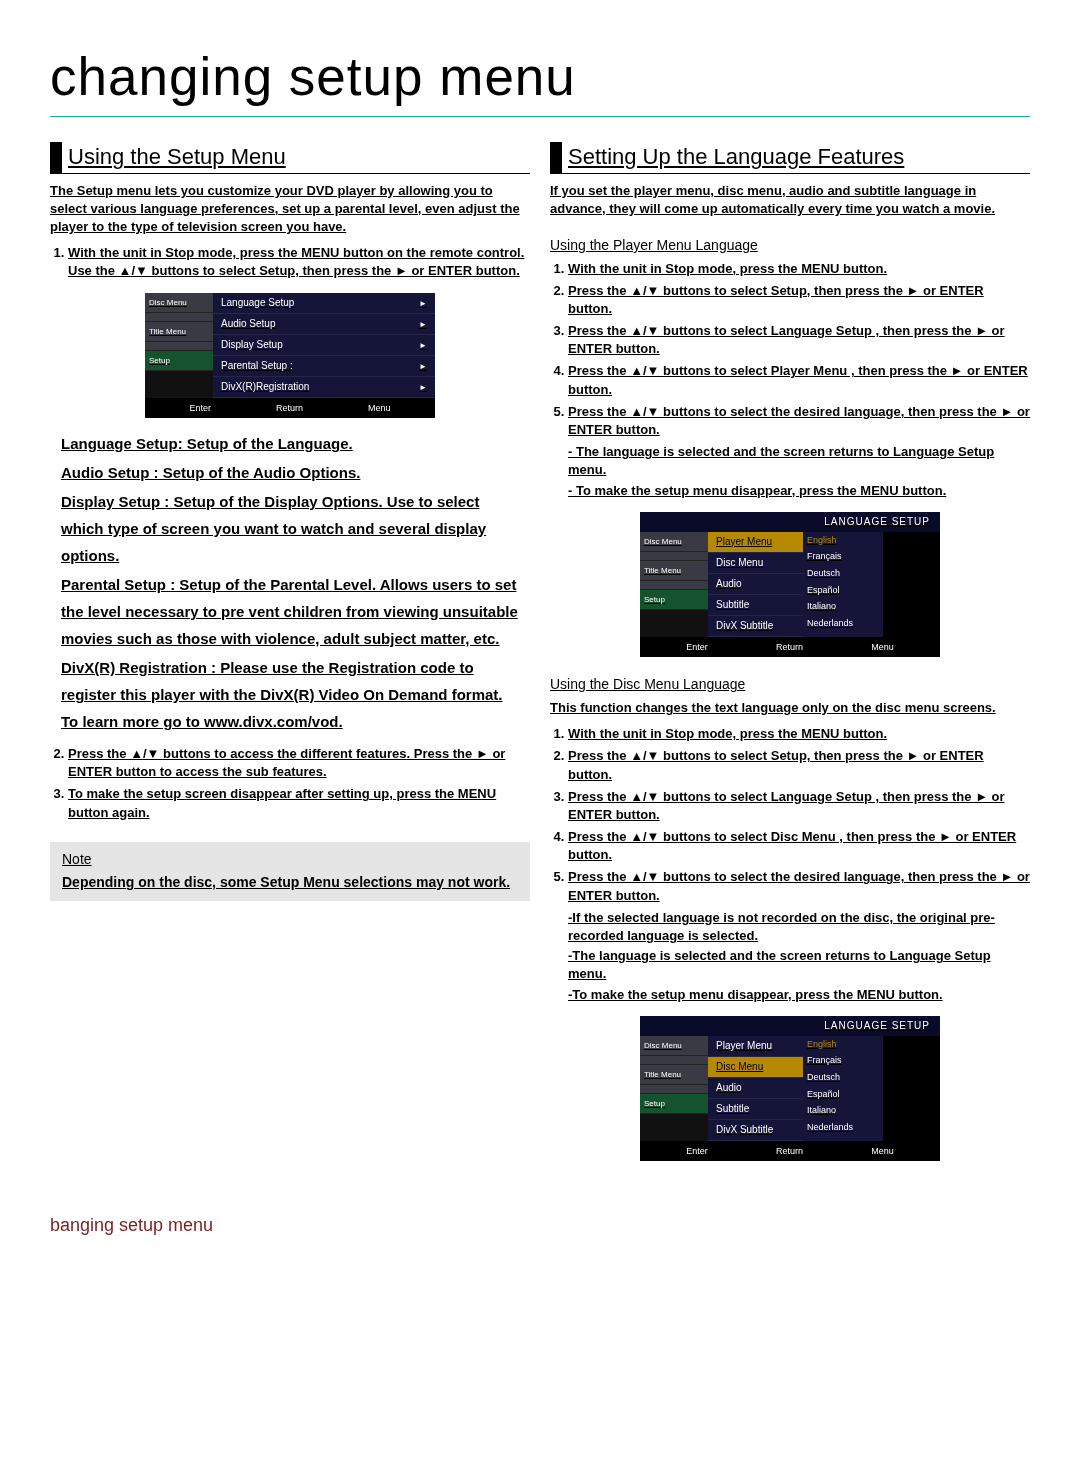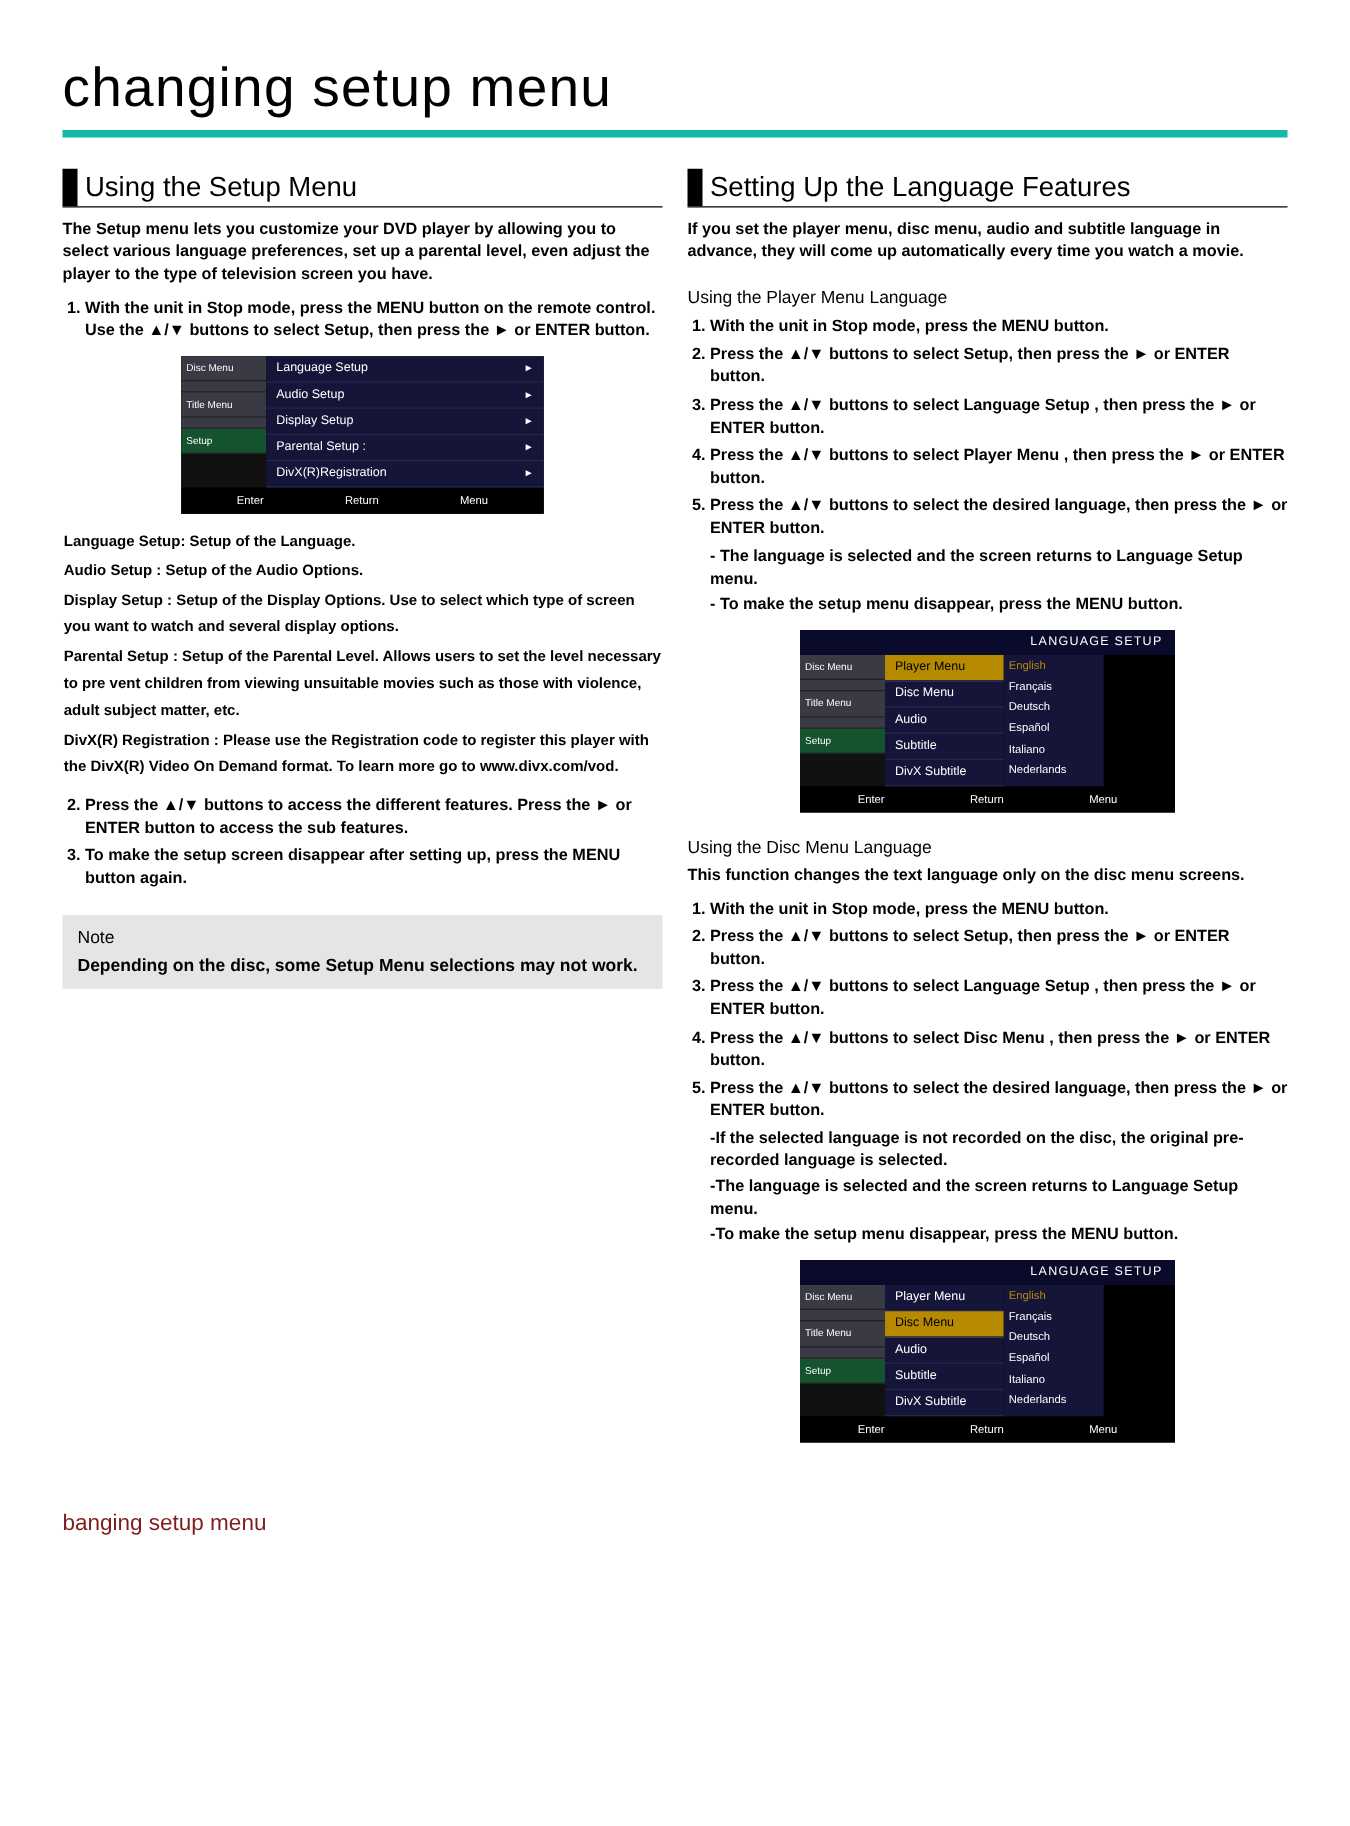--- a/index.html
+++ b/index.html
@@ -6,30 +6,31 @@
     font-family: Arial, Helvetica, sans-serif;
     margin: 0;
     padding: 40px 50px;
     background: #fff;
     color: #000;
     font-size: 13px;
     line-height: 1.4;
     width: 980px;
   }
   .page-title {
-    font-size: 44px;
+    font-size: 53px;
     font-weight: 300;
     letter-spacing: 1px;
-    border-bottom: 6px solid #14b8a6;
+    border-bottom: 1px solid #14b8a6;
     margin-bottom: 25px;
     padding-bottom: 2px;
   }
   .cols {
     display: flex;
     gap: 20px;
+    text-decoration: underline;
   }
   .col {
     flex: 1;
   }
   .section-head {
     display: flex;
     align-items: stretch;
     border-bottom: 1px solid #000;
     margin-bottom: 8px;
   }
@@ -66,23 +67,23 @@
   ul.bullets {
     list-style: none;
     padding-left: 18px;
     margin: 4px 0;
     font-weight: bold;
   }
   ul.bullets li {
     margin-bottom: 2px;
   }
   .defs {
-    margin: 10px 1px;
+    margin: 10px 11px;
     font-weight: bold;
-    font-size: 12px;
+    font-size: 15px;
     line-height: 1.8;
   }
   .defs .d { margin-bottom: 2px; }
   .note-box {
     background: #e5e5e5;
     padding: 8px 12px;
     margin-top: 20px;
   }
   .note-title { font-size: 14px; margin-bottom: 4px; }
   .note-body { font-weight: bold; font-size: 14px; }

